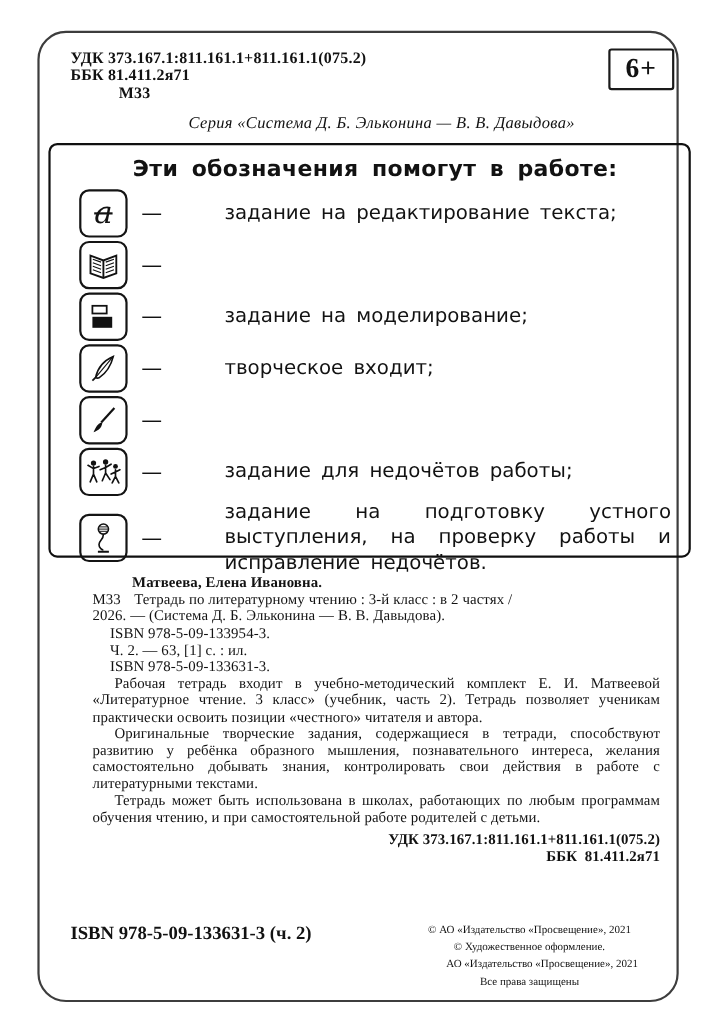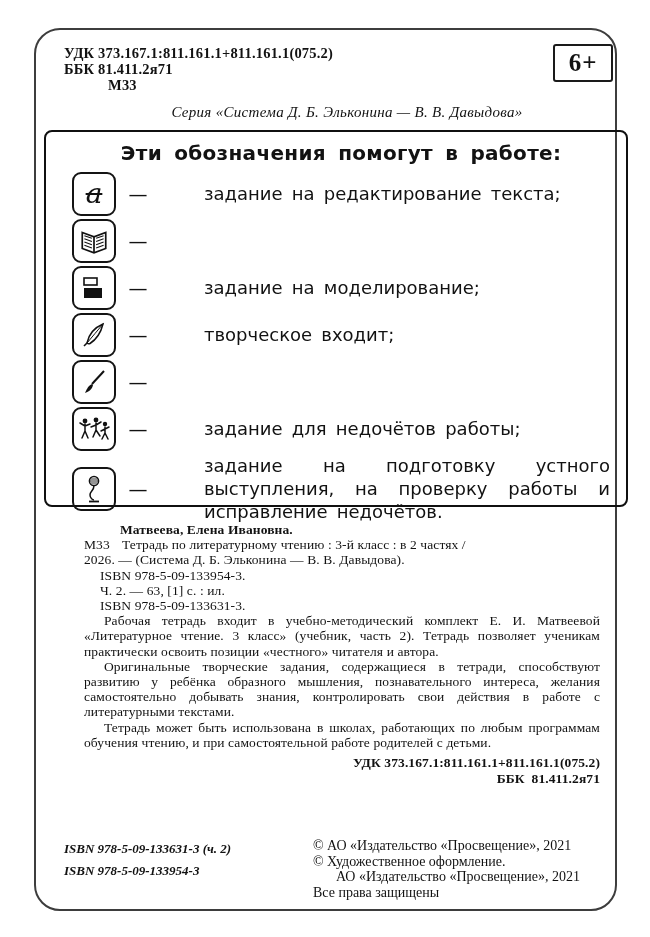--- a/index.html
+++ b/index.html
@@ -72,22 +72,22 @@
   .card-first { display:flex; }
   .card-code { width:38px; flex:0 0 auto; }
   .ind { padding-left:16px; }
   .annotation p { text-indent:20px; text-align:justify; }
   .udk-block { text-align:right; font-weight:bold; margin-top:5px; line-height:16px; }
   
   .footer {
     position:absolute; left:64px; top:838px; width:516px;
     display:flex; justify-content:space-between; align-items:flex-start;
   }
-  .footer-left { font-weight:bold; font-size:13px; line-height:22px;font-style:italic; }
-  .footer-right { font-size:14px; line-height:15.5px; text-align:left; }
+  .footer-left { font-weight:bold; font-size:17px; line-height:22px; }
+  .footer-right { font-size:10px; line-height:15.5px; text-align:center; }
   .footer-right .ind1 { margin-left:23px; }
   .footer-right .ind2 { }
 </style>
 </head>
 <body>
 
 <div class="page-frame"></div>
 
 <div class="header-bib">
   <div>УДК 373.167.1:811.161.1+811.161.1(075.2)</div>
@@ -208,21 +208,20 @@
   </div>
   <div class="udk-block">
     <div>УДК 373.167.1:811.161.1+811.161.1(075.2)</div>
     <div>ББК&nbsp;&nbsp;81.411.2я71</div>
   </div>
 </div>
 
 <div class="footer">
   <div class="footer-left">
     <div>ISBN 978-5-09-133631-3 (ч. 2)</div>
-    <div>ISBN 978-5-09-133954-3</div>
   </div>
   <div class="footer-right">
     <div>© АО «Издательство «Просвещение», 2021</div>
     <div>© Художественное оформление.</div>
     <div class="ind1">АО «Издательство «Просвещение», 2021</div>
     <div class="ind2">Все права защищены</div>
   </div>
 </div>
 
 </body></html>

